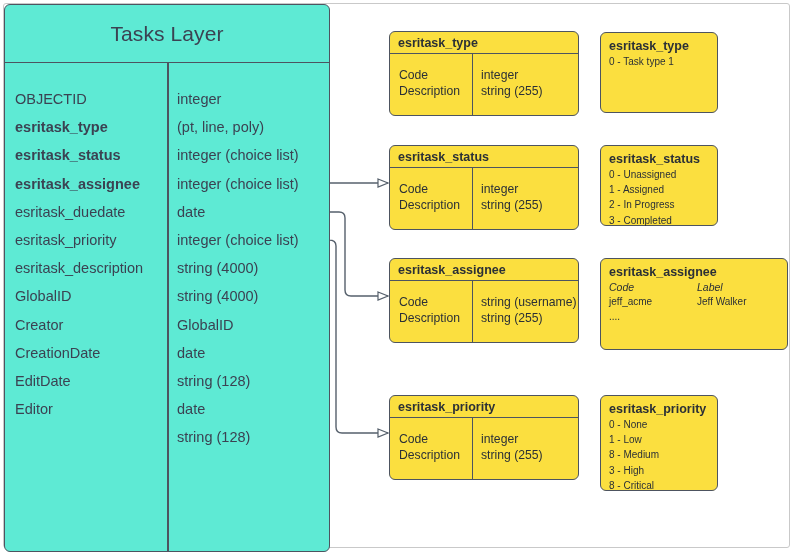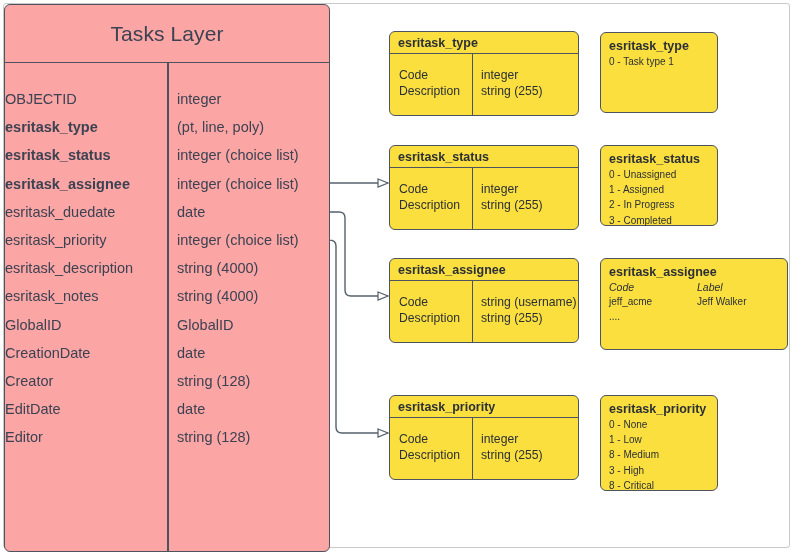--- a/index.html
+++ b/index.html
@@ -35,21 +35,21 @@
   
   .layer-table {
     position: absolute;
     left: 4px;
     top: 4px;
     width: 326px;
     height: 548px;
     box-sizing: border-box;
     border: 1.5px solid #4d5460;
     border-radius: 6px;
-    background: #fca5a5;
+    background: #5eead4;
   }
   .layer-title {
     height: 57px;
     line-height: 57px;
     text-align: center;
     font-size: 21px;
     color: #3b4252;
     border-bottom: 1.5px solid #4d5460;
     letter-spacing: .1px;
   }
@@ -75,20 +75,21 @@
     width: 162px;
     padding-top: 22px;
     padding-left: 10px;
     box-sizing: border-box;
   }
   .field-row {
     height: 28.2px;
     line-height: 28.2px;
     font-size: 14.5px;
     color: #3b4252;
+    padding-left: 10px;
     white-space: nowrap;
     overflow: hidden;
   }
   .col-types .field-row { padding-left: 0; }
   .field-row.bold { font-weight: bold; }
 
   
   .dom-box {
     position: absolute;
     background: #fbdf3f;
@@ -201,24 +202,23 @@
       <div class="col-divider"></div>
 
       <div class="col-names">
         <div class="field-row">OBJECTID</div>
         <div class="field-row bold">esritask_type</div>
         <div class="field-row bold">esritask_status</div>
         <div class="field-row bold">esritask_assignee</div>
         <div class="field-row">esritask_duedate</div>
         <div class="field-row">esritask_priority</div>
         <div class="field-row">esritask_description</div>
-        <div class="field-row">esritask_notes</div>
         <div class="field-row">GlobalID</div>
+        <div class="field-row">Creator</div>
         <div class="field-row">CreationDate</div>
-        <div class="field-row">Creator</div>
         <div class="field-row">EditDate</div>
         <div class="field-row">Editor</div>
       </div>
 
       <div class="col-types">
         <div class="field-row">integer</div>
         <div class="field-row">(pt, line, poly)</div>
         <div class="field-row">integer (choice list)</div>
         <div class="field-row">integer (choice list)</div>
         <div class="field-row">date</div>

